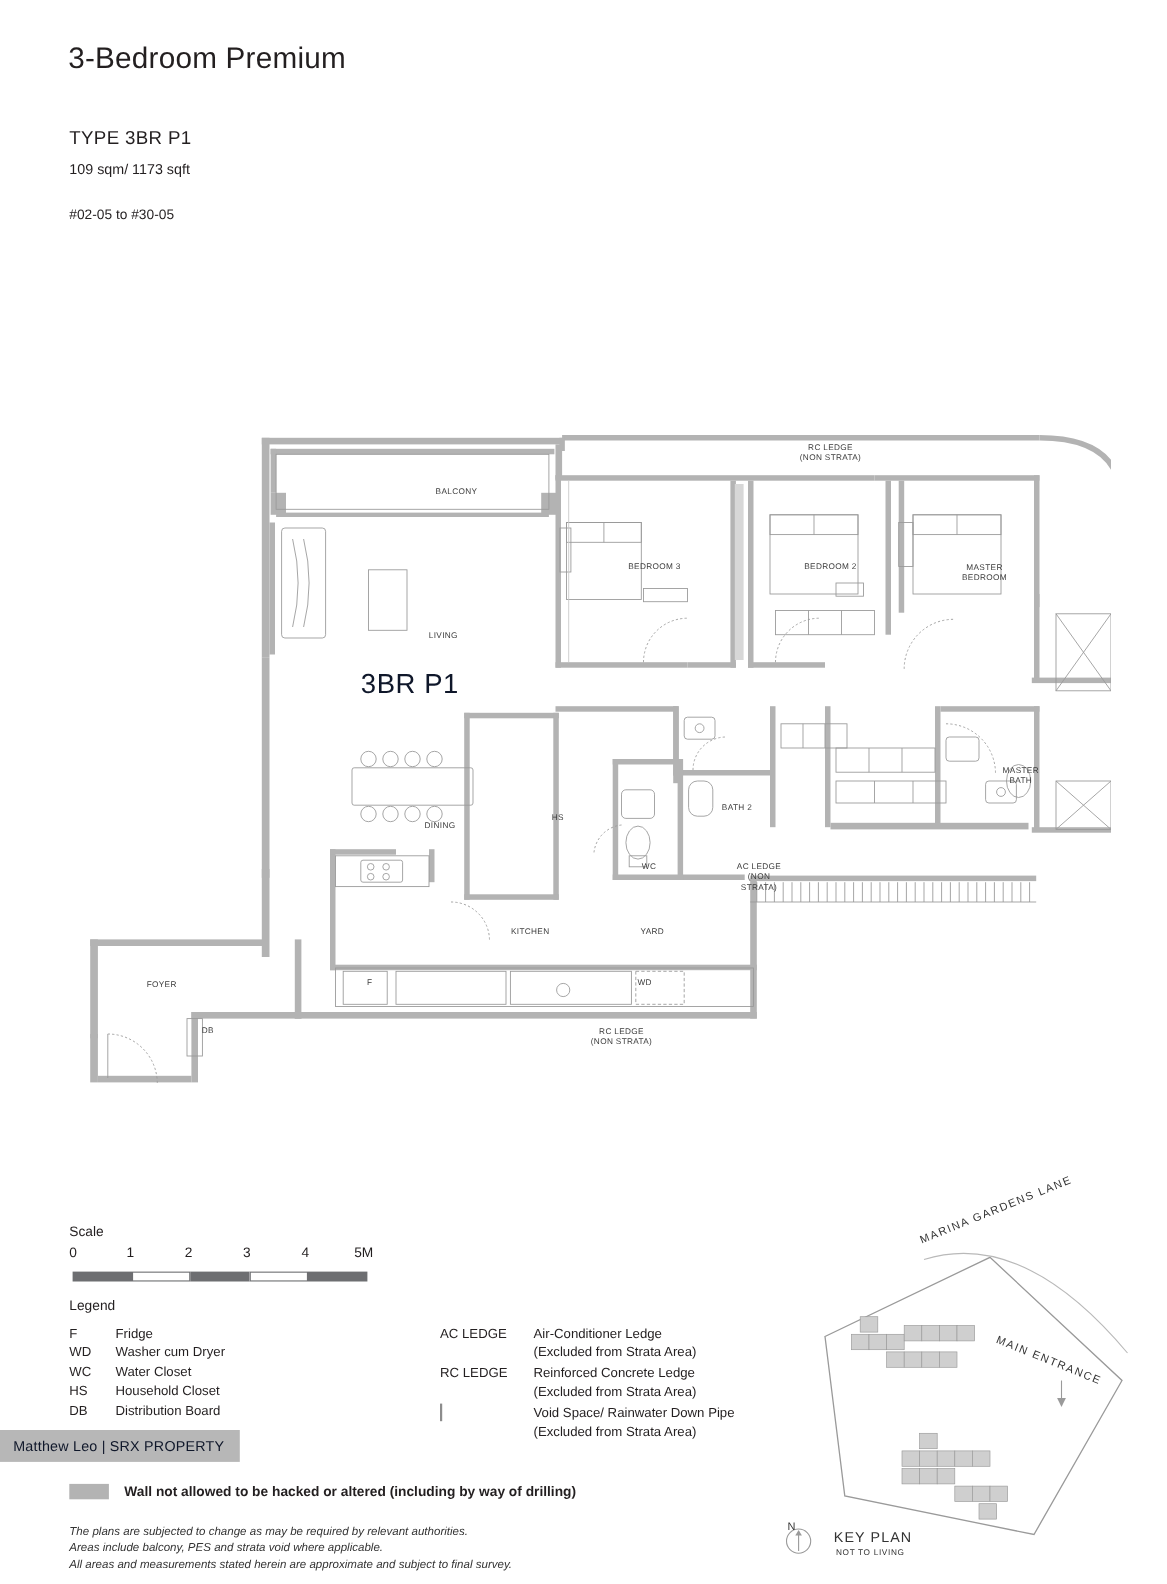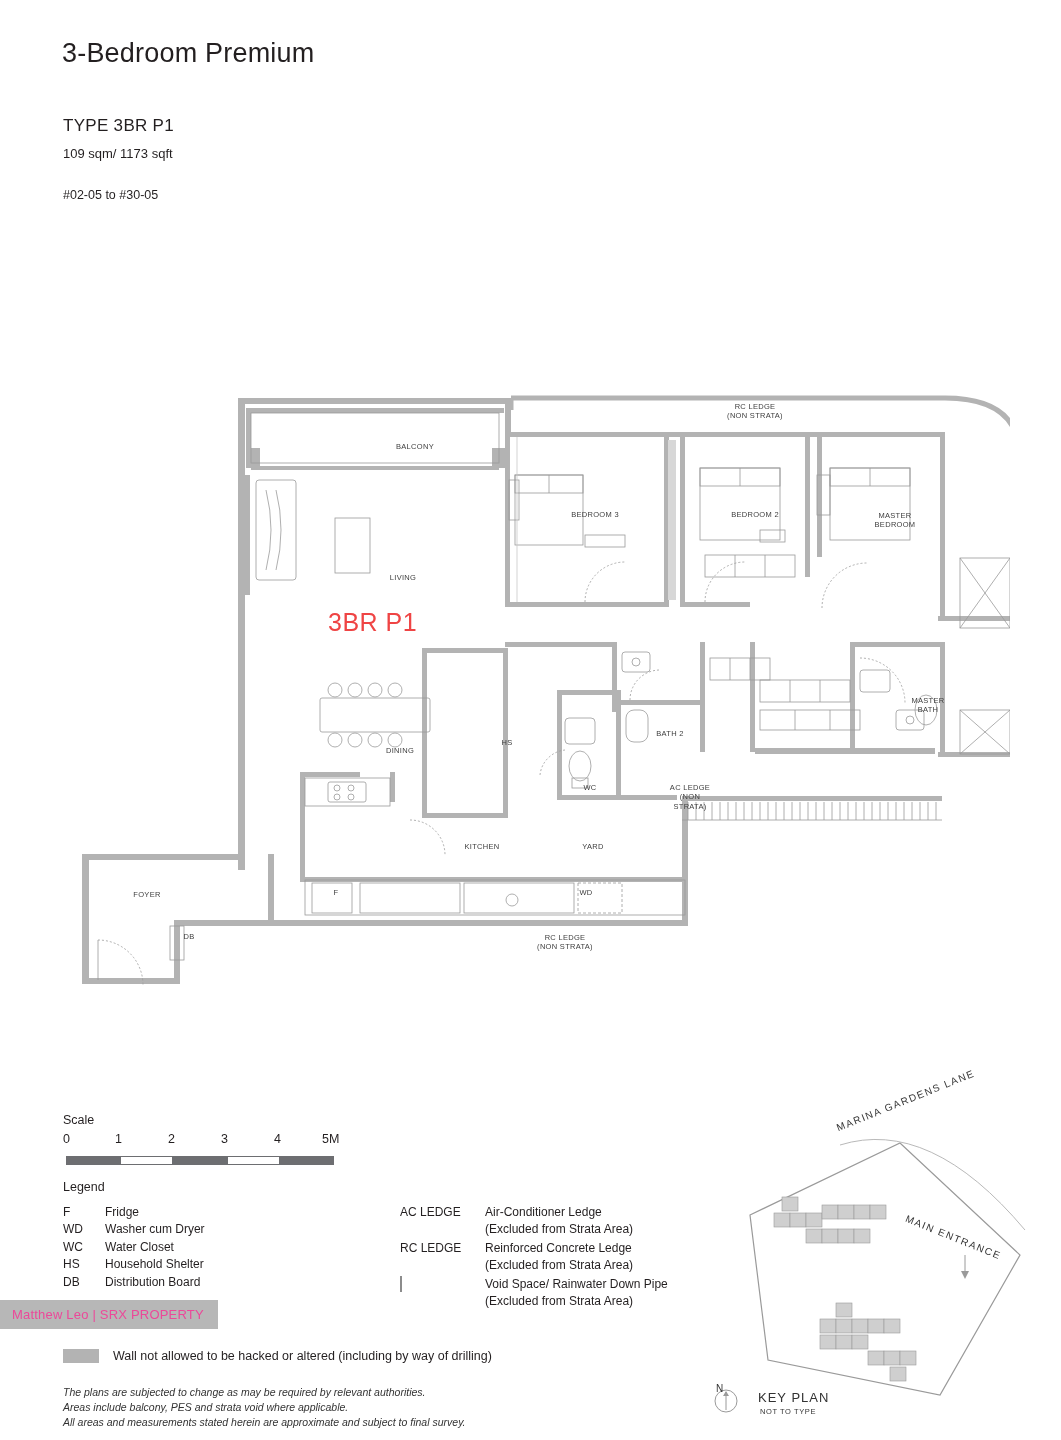--- a/index.html
+++ b/index.html
@@ -65,21 +65,21 @@
     font-size: 7.5px;
     letter-spacing: 0.3px;
     color: #3d3d3d;
     text-align: center;
     line-height: 1.25;
     white-space: pre-line;
   }
   #plan-big-label {
     position: absolute;
     font-size: 25px;
-    color: #ef4444;
+    color: #0f172a;
     letter-spacing: 0.5px;
   }
 
   
   #bp-block {
     position: absolute;
     left: 63px;
     top: 1038px;
     font-size: 12px;
     line-height: 1.48;
@@ -166,20 +166,21 @@
   }
 
   
   #wall-note {
     position: absolute;
     left: 63px;
     top: 1349px;
     display: flex;
     align-items: center;
     font-size: 12.5px;
+    font-weight: bold;
   }
   #wall-swatch {
     width: 36px;
     height: 14px;
     background: #b3b3b3;
     margin-right: 14px;
   }
 
   
   #disclaimer {
@@ -191,21 +192,21 @@
     line-height: 1.45;
     color: #333;
   }
 
   
   #watermark {
     position: absolute;
     left: 0;
     top: 1300px;
     background: rgba(155,155,155,0.72);
-    color: #ec4899;
+    color: #0f172a;
     font-size: 13px;
     padding: 7px 14px 7px 12px;
     letter-spacing: 0.2px;
   }
 
   
   #keyplan {
     position: absolute;
     left: 690px;
     top: 1105px;
@@ -536,21 +537,21 @@
     <div class="legend-row">
       <span class="abbr">WD</span>
       <span class="desc">Washer cum Dryer</span>
     </div>
     <div class="legend-row">
       <span class="abbr">WC</span>
       <span class="desc">Water Closet</span>
     </div>
     <div class="legend-row">
       <span class="abbr">HS</span>
-      <span class="desc">Household Shelter</span>
+      <span class="desc">Household Closet</span>
     </div>
     <div class="legend-row">
       <span class="abbr">DB</span>
       <span class="desc">Distribution Board</span>
     </div>
   </div>
 
   <div class="legend-col-b">
     <div class="legend-row-b">
       <span class="abbr">AC LEDGE</span>
@@ -633,16 +634,16 @@
 
       <circle cx="36" cy="296" r="11" fill="none" stroke="#9a9a9a" stroke-width="1"></circle>
       <path d="M36 287 L36 305" stroke="#9a9a9a" stroke-width="1"></path>
       <path d="M33 291 L36 286 L39 291 Z" fill="#9a9a9a" stroke="none"></path>
     </svg>
 
     <div class="kp-text" style="left:145px; top:18px; transform:rotate(-22deg); transform-origin:left top;">MARINA GARDENS LANE</div>
     <div class="kp-text" style="left:218px; top:108px; transform:rotate(22deg); transform-origin:left top;">MAIN ENTRANCE</div>
     <div id="north-letter">N</div>
     <div id="kp-title">KEY PLAN</div>
-    <div id="kp-sub">NOT TO TYPE</div>
+    <div id="kp-sub">NOT TO LIVING</div>
   </div>
 
 </div>
 
 </body></html>

